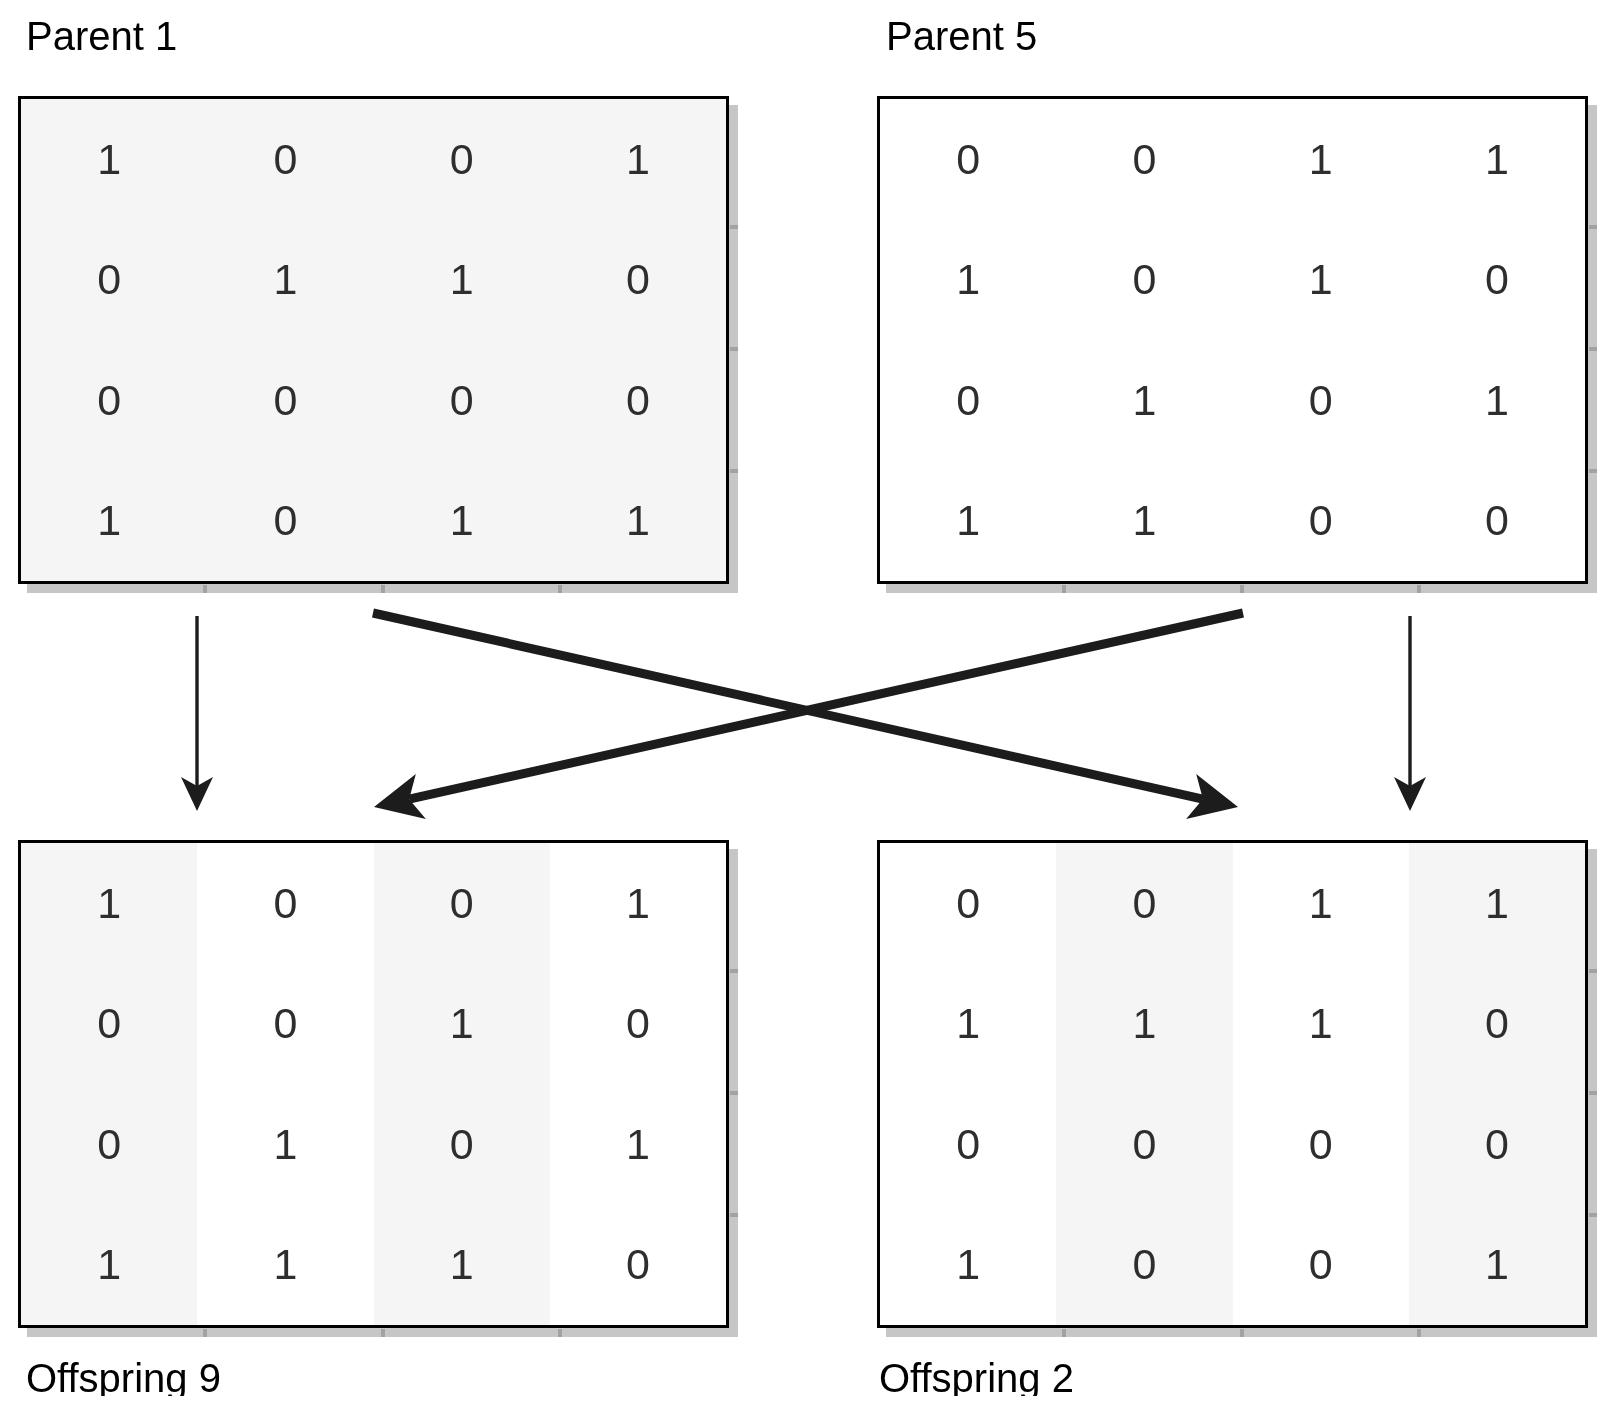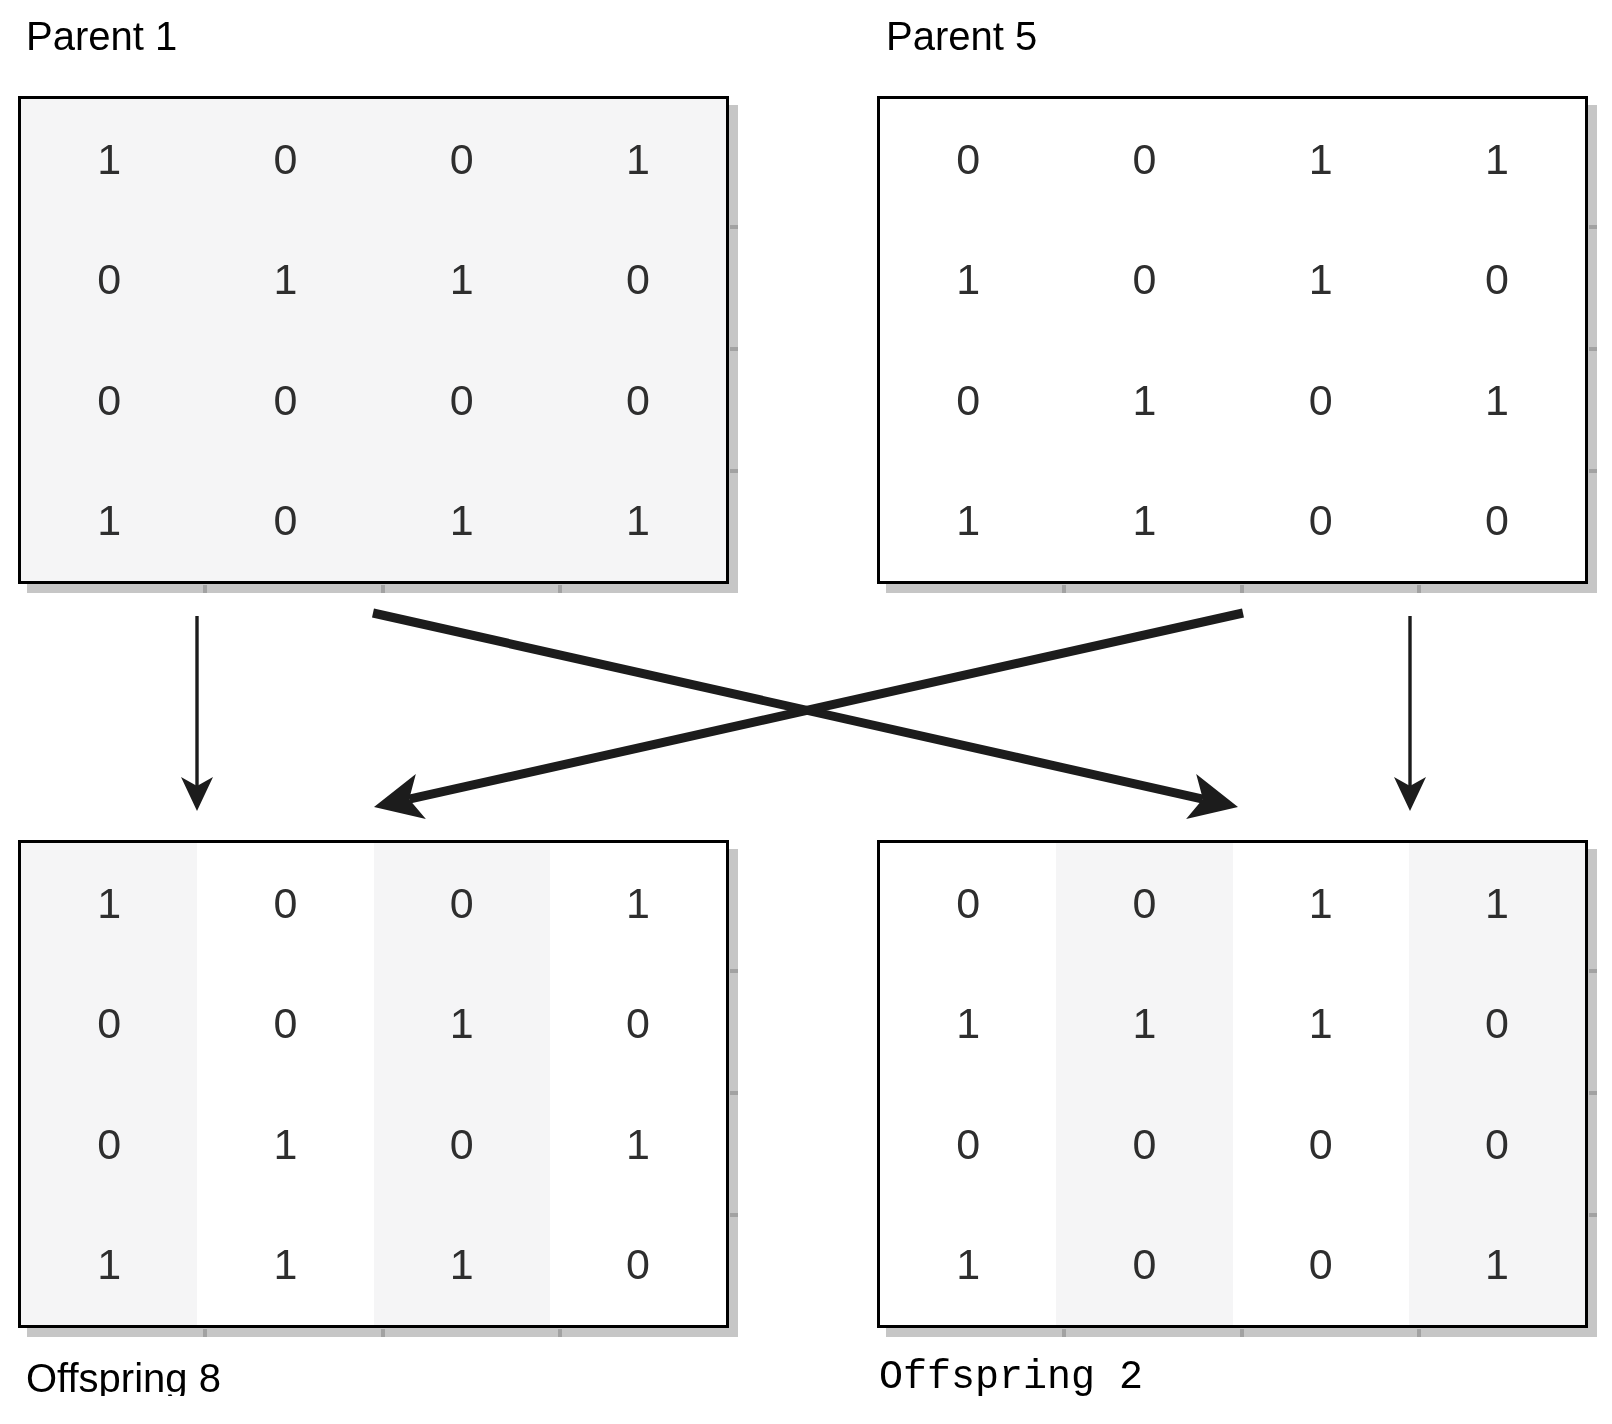--- a/index.html
+++ b/index.html
@@ -3,21 +3,21 @@
 <meta charset="utf-8">
 <style>
   html,body{margin:0;padding:0;background:#ffffff;}
   body{width:1612px;height:1424px;position:relative;font-family:"Liberation Sans",sans-serif;}
   .canvas{position:absolute;left:0;top:0;width:1612px;height:1396px;background:#ffffff;overflow:hidden;}
 
   .label{position:absolute;font-size:40px;line-height:1.1;color:var(--label-text,#000);white-space:nowrap;}
   #label-parent1{left:26px;top:14px;}
   #label-parent2{left:886px;top:14px;}
   #label-offspring1{left:26px;top:1356px;}
-  #label-offspring2{left:879px;top:1356px;font-family:Liberation Mono, monospace;}
+  #label-offspring2{left:879px;top:1356px;}
 
   .box{position:absolute;width:711px;height:488px;box-sizing:border-box;
        border:3px solid var(--border,#000);
        box-shadow:9px 9px 0 0 var(--shadow,#c6c6c6);
        background:#ffffff;}
   #box-parent1{left:18px;top:96px;}
   #box-parent2{left:877px;top:96px;}
   #box-offspring1{left:18px;top:840px;}
   #box-offspring2{left:877px;top:840px;}
 
@@ -150,21 +150,21 @@
       <g>
         <line class="arrow-shaft" x1="373" y1="613" x2="1202.8726215270553" y2="799.1217208973974" stroke-width="9"></line>
         <polygon class="arrow-head" points="1238,807 1186.130150387189,818.9381196653557 1202.8726215270553,799.1217208973974 1196.1968403516255,774.0531360610374"></polygon>
       </g>
       <g>
         <line class="arrow-shaft" x1="1243" y1="613" x2="409.13510681443483" y2="799.1562592382044" stroke-width="9"></line>
         <polygon class="arrow-head" points="374,807 415.8355302658771,774.0942496306059 409.13510681443483,799.1562592382044 425.8580879059492,818.9891083379393"></polygon>
       </g>
     </svg>
 
-  <div class="label" id="label-offspring1">Offspring 8</div>
+  <div class="label" id="label-offspring1">Offspring 9</div>
   <div class="label" id="label-offspring2">Offspring 2</div>
 
 <div class="tick" style="left: 202.75px; top: 585px; width: 4px; height: 8px;"></div>
     <div class="tick" style="left: 730px; top: 225px; width: 8px; height: 4px;"></div>
     <div class="tick" style="left: 380.5px; top: 585px; width: 4px; height: 8px;"></div>
     <div class="tick" style="left: 730px; top: 347px; width: 8px; height: 4px;"></div>
     <div class="tick" style="left: 558.25px; top: 585px; width: 4px; height: 8px;"></div>
     <div class="tick" style="left: 730px; top: 469px; width: 8px; height: 4px;"></div>
     <div class="tick" style="left: 1061.75px; top: 585px; width: 4px; height: 8px;"></div>
     <div class="tick" style="left: 1589px; top: 225px; width: 8px; height: 4px;"></div>

